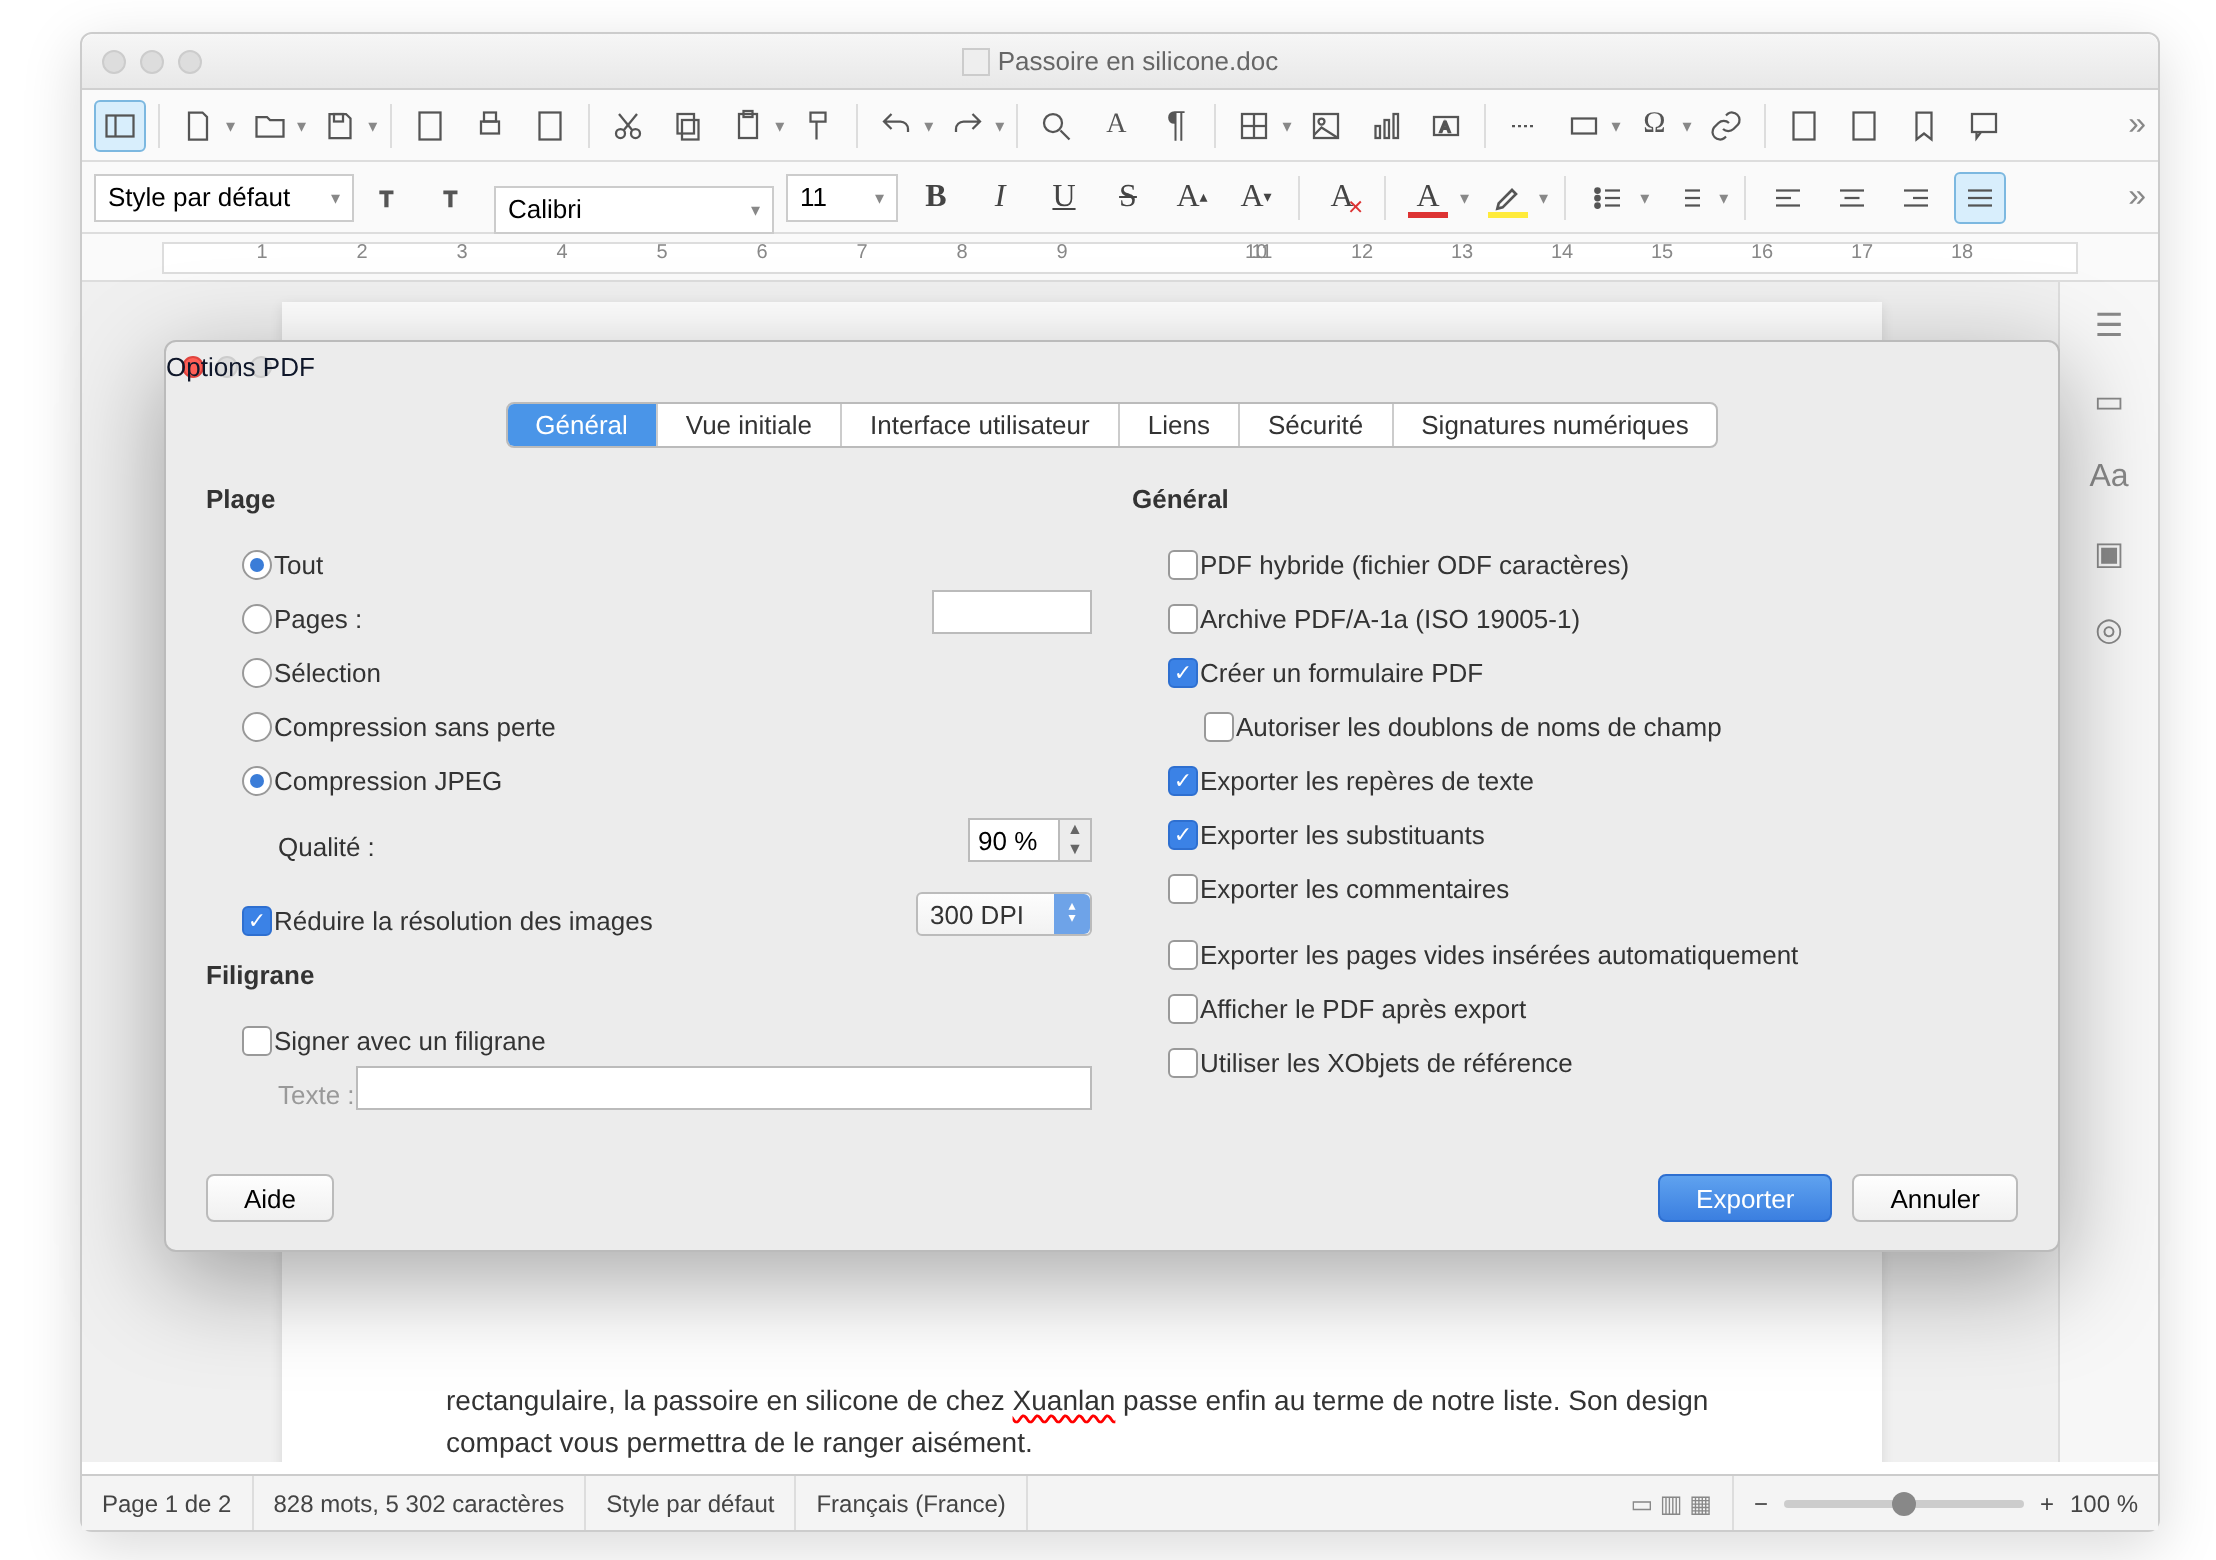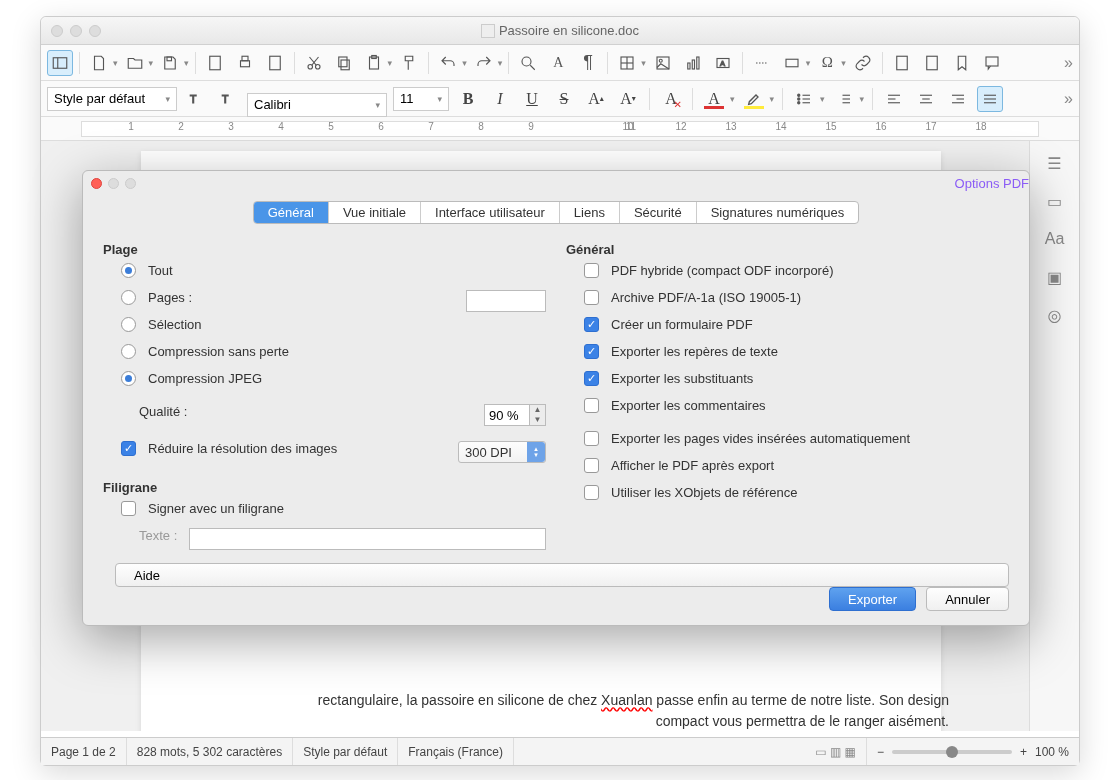--- a/index.html
+++ b/index.html
@@ -28,72 +28,72 @@
   .combo .drop { margin-left: auto; color: #888; font-size: 9px; }
   .fmtbtn { width: 26px; height: 26px; display: flex; align-items: center; justify-content: center; font-family: "Times New Roman", serif; font-size: 16px; color: #444; }
   .color-underline { width: 20px; height: 3px; position: absolute; bottom: 3px; }
   
   .ruler { height: 24px; border-bottom: 1px solid #ddd; background: #fafafa; position: relative; font-size: 10px; color: #888; }
   .ruler-track { position: absolute; left: 40px; right: 40px; top: 4px; height: 16px; background: #fff; border: 1px solid #ddd; }
   .ruler-num { position: absolute; top: 4px; transform: translateX(-50%); }
   
   .content { position: relative; height: 590px; background: #f0f0f0; overflow: hidden; }
   .page { position: absolute; left: 100px; top: 10px; width: 800px; height: 600px; background: #fff; box-shadow: 0 2px 6px rgba(0,0,0,0.1); }
-  .body-text { position: absolute; bottom: 0; left: 182px; right: 130px; font-size: 14px; color: #333; line-height: 1.45; text-align: right; }
+  .body-text { position: absolute; bottom: 0; left: 182px; right: 130px; font-size: 14px; color: #333; line-height: 1.45; }
   .redwave { text-decoration: underline wavy red; }
   
   .sidebar { position: absolute; right: 0; top: 0; width: 50px; height: 100%; border-left: 1px solid #ddd; background: #f7f7f7; }
   .side-btn { width: 36px; height: 32px; margin: 6px auto; display: flex; align-items: center; justify-content: center; color: #888; }
   
   .statusbar { position: absolute; bottom: 0; left: 0; right: 0; height: 28px; border-top: 1px solid #ccc; background: #f4f4f4; display: flex; align-items: center; font-size: 12px; color: #444; }
   .statusbar > div { padding: 0 10px; border-right: 1px solid #ddd; height: 100%; display: flex; align-items: center; }
   .statusbar .zoom { margin-left: auto; border: none; gap: 8px; }
   .zoom-slider { width: 120px; height: 4px; background: #ccc; position: relative; border-radius: 2px; }
   .zoom-thumb { position: absolute; left: 50%; top: -4px; width: 12px; height: 12px; background: #888; border-radius: 50%; transform: translateX(-50%); }
   
   
   .dialog { position: absolute; top: 170px; left: 82px; width: 948px; height: 456px; background: #ececec; border: 1px solid #bbb; border-radius: 6px; box-shadow: 0 14px 50px rgba(0,0,0,0.35); }
   .dlg-titlebar { height: 24px; display: flex; align-items: center; padding: 0 8px; border-radius: 6px 6px 0 0; position: relative; }
   .dlg-traffic { display: flex; gap: 6px; }
   .dlg-tlight { width: 11px; height: 11px; border-radius: 50%; }
   .dlg-tlight.red { background: #ff5f56; border: 1px solid #e0443e; }
   .dlg-tlight.gray { background: #ddd; border: 1px solid #ccc; }
-  .dlg-title { position: absolute; left: 0; right: 0; text-align: right; font-size: 13px; color: #8b5cf6; }
+  .dlg-title { position: absolute; left: 0; right: 0; text-align: left; font-size: 13px; color: #0f172a; }
   
   .tabs { display: flex; justify-content: center; margin-top: 6px; }
   .tabs-inner { display: flex; border: 1px solid #bbb; border-radius: 4px; overflow: hidden; background: #fff; }
   .tab { padding: 3px 14px; font-size: 13px; border-right: 1px solid #ccc; color: #333; }
   .tab:last-child { border-right: none; }
   .tab.active { background: #4a95e8; color: #fff; }
   
   .dlg-body { display: flex; padding: 10px 20px; gap: 20px; font-size: 13px; color: #333; }
   .col { flex: 1; }
   .group-title { font-weight: bold; margin: 8px 0 6px 0; }
-  .row { display: flex; align-items: flex-start; min-height: 27px; gap: 12px; }
+  .row { display: flex; align-items: flex-end; min-height: 27px; gap: 1px; }
   .row.ind1 { padding-left: 18px; }
   .row.ind2 { padding-left: 36px; }
   
   .radio { width: 15px; height: 15px; border-radius: 50%; border: 1px solid #999; background: #fff; display: flex; align-items: center; justify-content: center; flex-shrink: 0; }
   .radio.checked::after { content: ''; width: 7px; height: 7px; border-radius: 50%; background: #3b7dd8; }
   .check { width: 15px; height: 15px; border-radius: 3px; border: 1px solid #999; background: #fff; display: flex; align-items: center; justify-content: center; flex-shrink: 0; font-size: 11px; color: #fff; }
   .check.checked { background: #3b82e6; border-color: #2e6fd0; }
   .check.checked::after { content: '✓'; }
   
   .textinput { height: 22px; border: 1px solid #bbb; background: #fff; padding: 0 4px; font-size: 13px; }
   .spinner { display: flex; }
   .spinner input { width: 46px; height: 22px; border: 1px solid #bbb; padding: 0 4px; font-size: 13px; }
   .spinbtns { width: 16px; display: flex; flex-direction: column; border: 1px solid #bbb; border-left: none; }
   .spinbtns div { flex: 1; font-size: 8px; text-align: center; line-height: 10px; color: #666; }
   
   .select { height: 22px; border: 1px solid #5a8ed6; border-radius: 4px; background: linear-gradient(#fdfdfd,#f2f2f2); display: flex; align-items: center; padding: 0 6px; font-size: 13px; gap: 6px; position: relative; }
   .select .sel-btn { position: absolute; right: 0; top: 0; bottom: 0; width: 18px; background: #5a8ed6; border-radius: 0 3px 3px 0; display: flex; flex-direction: column; align-items: center; justify-content: center; color: #fff; font-size: 7px; line-height: 6px; }
   .select.plain { border: 1px solid #bbb; border-radius: 3px; }
   .select.plain .sel-btn { background: #6ea3e8; }
   
-  .dlg-buttons { position: absolute; bottom: 14px; left: 32px; right: 20px; display: flex; flex-direction: column; }
+  .dlg-buttons { position: absolute; bottom: 14px; left: 20px; right: 20px; display: flex; }
   .btn { height: 24px; padding: 0 18px; border-radius: 4px; border: 1px solid #bbb; background: linear-gradient(#fefefe,#f0f0f0); font-size: 13px; display: flex; align-items: center; }
   .btn.primary { background: linear-gradient(#5fa2ef,#3b7fe0); color: #fff; border-color: #2e6fd0; }
   .dlg-buttons .right { margin-left: auto; display: flex; gap: 10px; }
   
   .disabled-text { color: #999; }
 </style>
 </head>
 <body>
 
 <div class="window">
@@ -497,29 +497,33 @@
       <div class="row ind2">
         <span class="disabled-text">Texte :</span>
         <input class="textinput" style="flex: 1 1 0%;" disabled="">
       </div>
     </div>
 
     <div class="col">
       <div class="group-title">Général</div>
       <div class="row ind1">
           <div class="check"></div>
-          <span>PDF hybride (compact ODF incorporé)</span>
+          <span>PDF hybride (fichier ODF caractères)</span>
         </div>
       <div class="row ind1">
           <div class="check"></div>
           <span>Archive PDF/A-1a (ISO 19005-1)</span>
         </div>
       <div class="row ind1">
           <div class="check checked"></div>
           <span>Créer un formulaire PDF</span>
+        </div>
+      <div class="row ind2">
+          <div class="check"></div>
+          <span>Autoriser les doublons de noms de champ</span>
         </div>
       <div class="row ind1">
           <div class="check checked"></div>
           <span>Exporter les repères de texte</span>
         </div>
       <div class="row ind1">
           <div class="check checked"></div>
           <span>Exporter les substituants</span>
         </div>
       <div class="row ind1">

